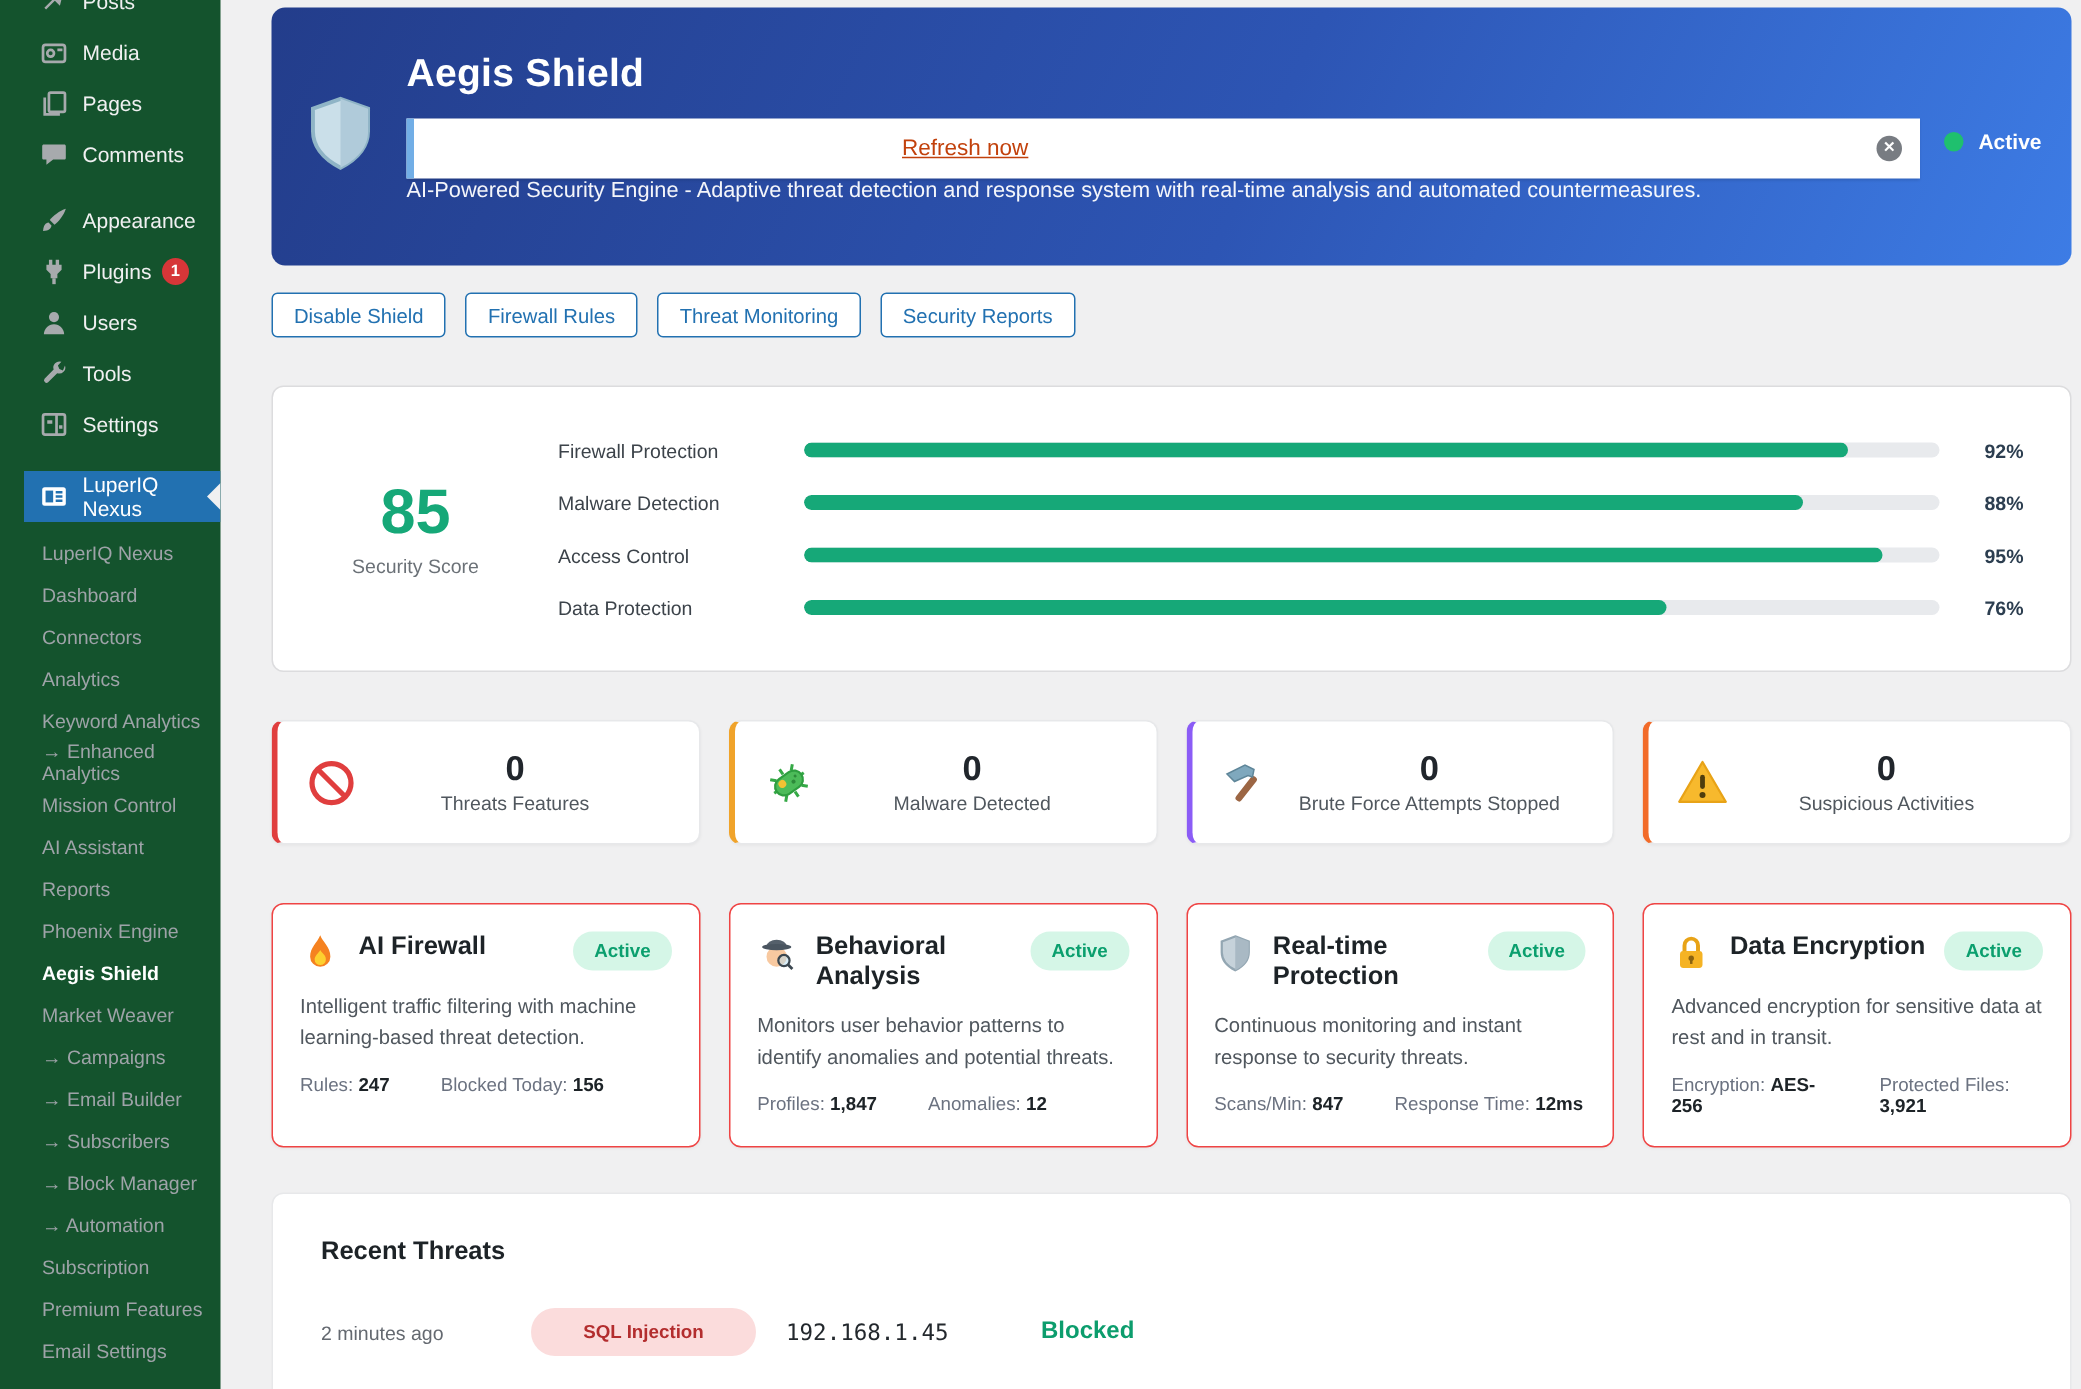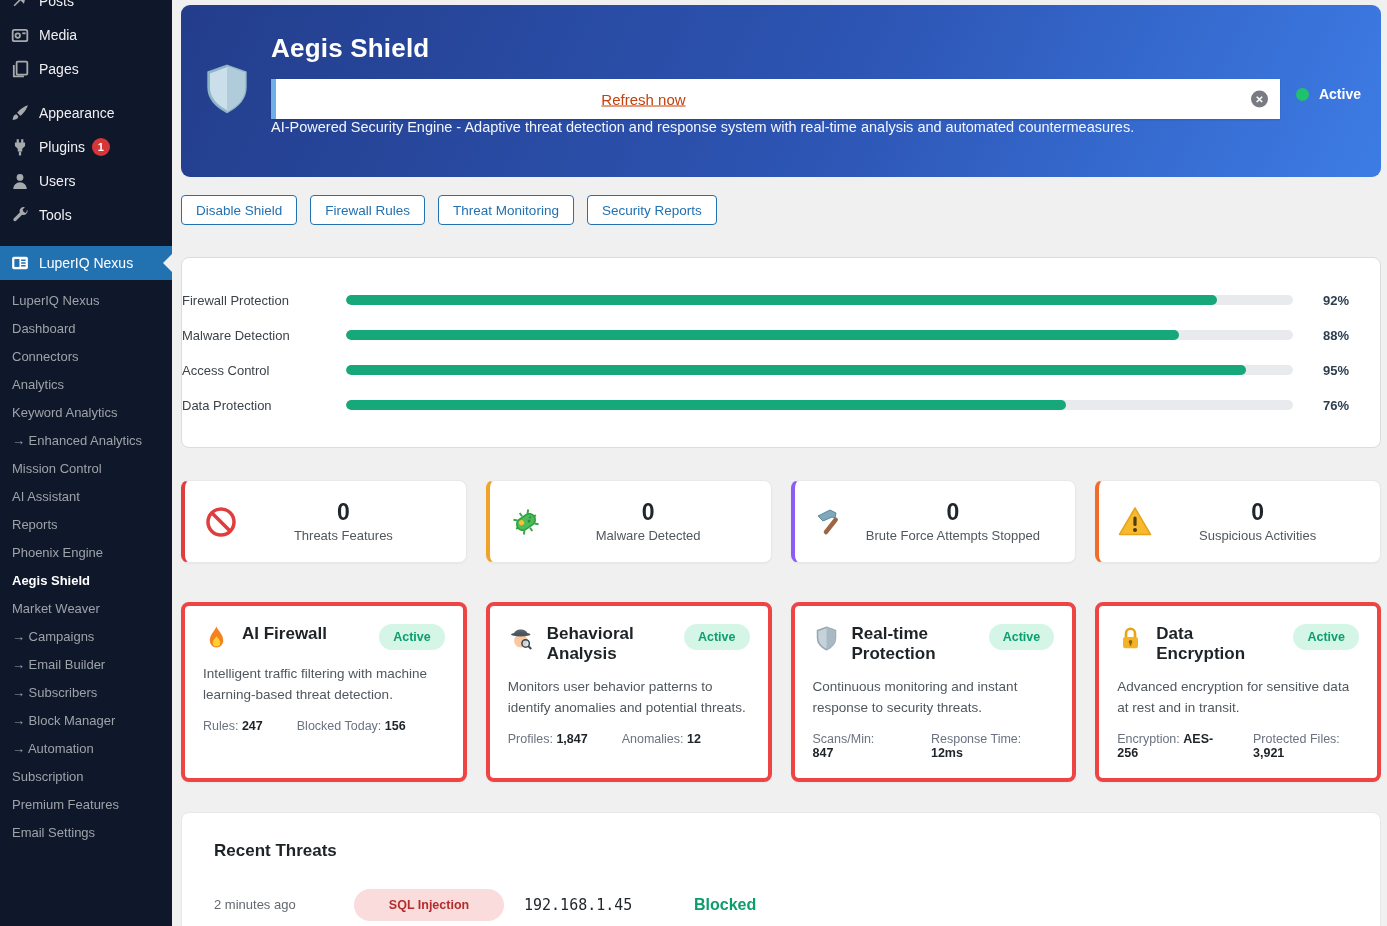--- a/index.html
+++ b/index.html
@@ -1,21 +1,21 @@
 <!DOCTYPE html>
 <html><head>
 <meta charset="utf-8">
 <style>
   * { margin:0; padding:0; box-sizing:border-box; }
   html,body { width:1387px; height:926px; overflow:hidden; }
   body { font-family:"Liberation Sans",sans-serif; background:#f0f0f1; }
   .app { position:relative; width:1387px; height:926px; overflow:hidden; }
 
   
-  .sidebar { position:absolute; left:0; top:0; width:172px; height:926px; background:#0f172a; overflow:hidden; }
+  .sidebar { position:absolute; left:0; top:0; width:147px; height:926px; background:#14532d; overflow:hidden;padding-left:16px; }
   .menu { margin-top:-16px; }
   .menu-item { display:flex; align-items:center; height:34px; padding:0 8px 0 10px; color:#f0f0f1; font-size:14px; cursor:pointer; }
   .menu-item .micon { width:20px; height:20px; margin-right:9px; color:#a7aaad; display:flex; align-items:center; justify-content:center; flex:none; }
   .menu-item.active { background:#2271b1; color:#fff; position:relative; }
   .menu-item.active .micon { color:#fff; }
   .menu-item.active::after { content:""; position:absolute; right:0; top:50%; margin-top:-9px;
     border-top:9px solid transparent; border-bottom:9px solid transparent; border-right:9px solid #f0f0f1; }
   .menu-sep { height:10px; }
   .menu-sep2 { height:14px; }
   .plug-badge { margin-left:7px; background:#d63638; color:#fff; width:18px; height:18px; border-radius:50%;
@@ -67,21 +67,21 @@
   .stats-row { margin-top:32px; display:flex; gap:19px; }
   .stat-card { flex:1; height:83px; background:#fff; border:1px solid #e7e8ea; border-left:4px solid #ccc;
     border-radius:8px; display:flex; align-items:center; padding:0 18px; box-shadow:0 1px 2px rgba(0,0,0,.04); }
   .stat-icon { width:36px; height:36px; flex:none; }
   .stat-body { flex:1; text-align:center; }
   .stat-value { font-size:23px; font-weight:bold; color:#21262c; line-height:1.1; }
   .stat-label { font-size:13px; color:#50575e; margin-top:3px; }
 
   
   .features-row { margin-top:39px; display:flex; gap:19px; align-items:stretch; }
-  .feat-card { flex:1; background:#fff; border:4px solid #ef4444; border-radius:8px; padding:18px;
+  .feat-card { flex:1; background:#fff; border:1px solid #ef4444; border-radius:8px; padding:18px;
     box-shadow:0 1px 2px rgba(0,0,0,.04); min-height:163px; }
   .feat-head { display:flex; align-items:flex-start; gap:12px; }
   .feat-icon { width:27px; height:27px; flex:none; margin-top:1px; }
   .feat-title { font-size:17px; font-weight:bold; color:#1d2327; line-height:1.2; max-width:138px; }
   .feat-badge { margin-left:auto; background:#d5f6e7; color:#0b9f6e; font-size:12.5px; font-weight:bold;
     padding:6px 14px; border-radius:15px; flex:none; }
   .feat-desc { margin-top:12px; font-size:13.5px; color:#50575e; line-height:1.55; }
   .feat-stats { margin-top:13px; display:flex; gap:34px; font-size:12.5px; color:#6b7280; }
   .feat-stat b { color:#1d2327; }
 
@@ -123,20 +123,28 @@
       </div>
       <div class="menu-item">
         <span class="micon">
           <svg width="18" height="18" viewBox="0 0 16 16" fill="none" stroke="currentColor" stroke-width="1.6">
               <rect x="5" y="1.5" width="9.5" height="11.5" rx="1"></rect>
               <path d="M2.5 4.5v10h9"></path>
             </svg>
         </span>
         <span>Pages</span>
       </div>
+      <div class="menu-item">
+        <span class="micon">
+          <svg width="18" height="18" viewBox="0 0 16 16" fill="currentColor">
+              <path d="M2 2h12c.6 0 1 .4 1 1v7c0 .6-.4 1-1 1H7.5L3.5 14v-3H2c-.6 0-1-.4-1-1V3c0-.6.4-1 1-1z"></path>
+            </svg>
+        </span>
+        <span>Comments</span>
+      </div>
       <div class="menu-sep"></div>
       <div class="menu-item">
         <span class="micon">
           <svg width="18" height="18" viewBox="0 0 16 16" fill="currentColor">
               <path d="M15 1c-3.5 1-8 4.5-9.5 6.7l2.8 2.8C10.5 9 14 4.5 15 1z"></path>
               <path d="M4.8 9.2c-1.8.2-3 1.5-3.3 5 3.5-.3 4.8-1.5 5-3.3z"></path>
             </svg>
         </span>
         <span>Appearance</span>
       </div>
@@ -159,20 +167,30 @@
         </span>
         <span>Users</span>
       </div>
       <div class="menu-item">
         <span class="micon">
           <svg width="18" height="18" viewBox="0 0 16 16" fill="currentColor">
               <path d="M14.5 3.2a3.6 3.6 0 0 1-4.6 4.6L4.5 13.2a1.5 1.5 0 0 1-2.1-2.1L7.8 5.7a3.6 3.6 0 0 1 4.6-4.6L10.3 3.2l.9 2.1 2.1.9z"></path>
             </svg>
         </span>
         <span>Tools</span>
+      </div>
+      <div class="menu-item">
+        <span class="micon">
+          <svg width="18" height="18" viewBox="0 0 16 16" fill="none" stroke="currentColor" stroke-width="1.6">
+              <rect x="1.5" y="2" width="13" height="12" rx="1.2"></rect>
+              <path d="M9.5 2v12"></path>
+              <path d="M4 6.5h3M11 9.5h2" stroke-width="2"></path>
+            </svg>
+        </span>
+        <span>Settings</span>
       </div>
       <div class="menu-sep2"></div>
       <div class="menu-item active">
         <span class="micon">
           <svg width="18" height="18" viewBox="0 0 16 16">
               <rect x="1" y="2.5" width="14" height="11" rx="1.5" fill="#fff"></rect>
               <rect x="3" y="4.5" width="4.5" height="7" fill="#2271b1"></rect>
               <path d="M9 5.5h4M9 8h4M9 10.5h4" stroke="#2271b1" stroke-width="1.4"></path>
             </svg>
         </span>
@@ -227,20 +245,24 @@
     </section>
 
     <div class="actions">
       <button class="btn">Disable Shield</button>
       <button class="btn">Firewall Rules</button>
       <button class="btn">Threat Monitoring</button>
       <button class="btn">Security Reports</button>
     </div>
 
     <section class="score-panel">
+      <div class="score-block">
+        <div class="score-value">85</div>
+        <div class="score-label">Security Score</div>
+      </div>
       <div class="bars">
         <div class="bar-row">
           <span class="bar-label">Firewall Protection</span>
           <span class="bar-track">
               <span class="bar-fill" style="display: block; width: 92%;"></span>
             </span>
           <span class="bar-pct">92%</span>
         </div>
         <div class="bar-row">
           <span class="bar-label">Malware Detection</span>

